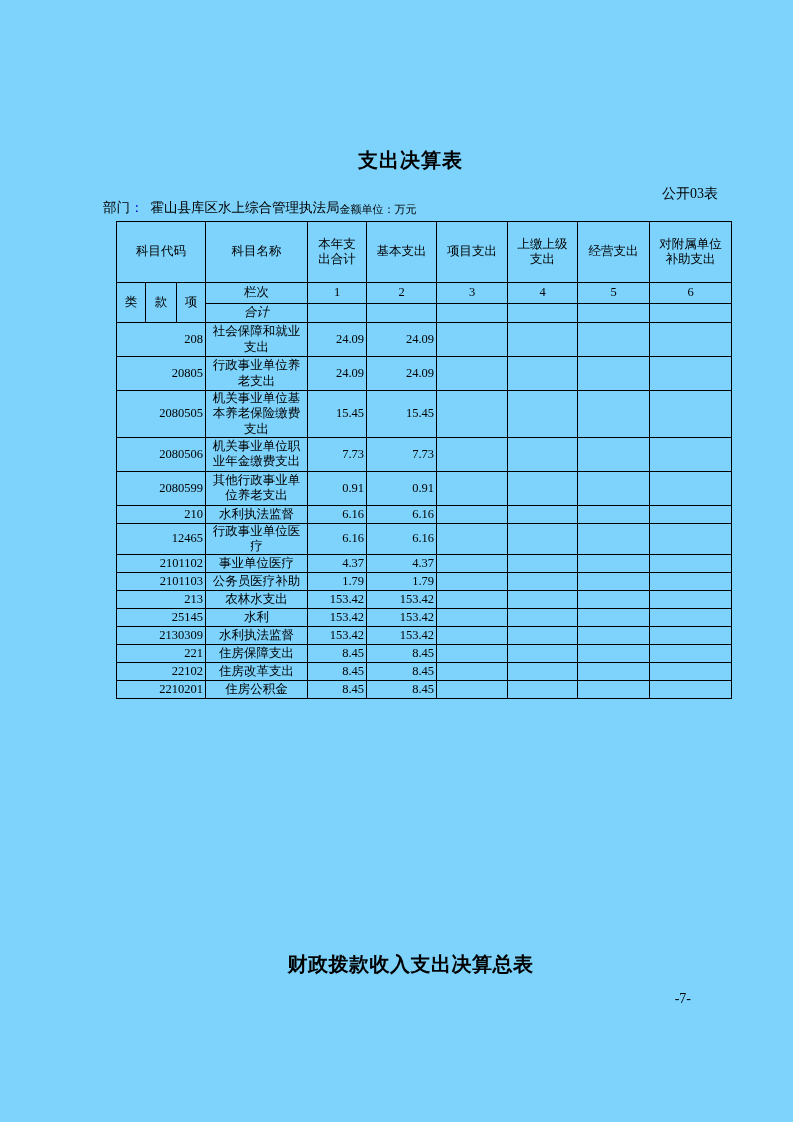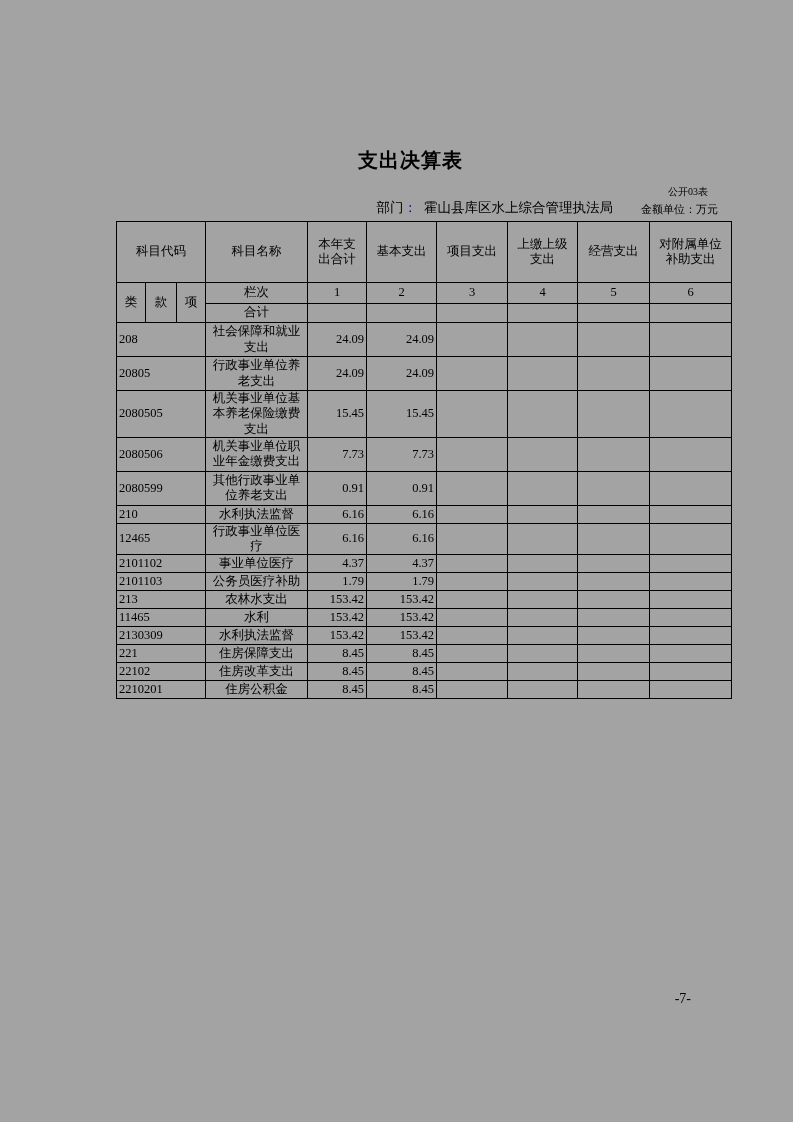--- a/index.html
+++ b/index.html
@@ -1,55 +1,55 @@
 <!DOCTYPE html>
 <html><head>
 <meta charset="utf-8">
 <style>
   html,body { margin:0; padding:0; background:#ffffff; }
   .page {
-    position:relative; width:793px; height:1122px; background:#a3a3a3;
+    position:relative; width:793px; height:1122px; background:#7dd3fc;
     font-family:"Liberation Serif","DejaVu Serif",serif; color:#000;
     overflow:hidden;
   }
   .title1 {
     position:absolute; top:147px; left:103px; width:615px;
     text-align:center; font-family:"Liberation Sans","DejaVu Sans",sans-serif;
     font-weight:bold; font-size:20px; letter-spacing:1px;
   }
   .table-code {
-    position:absolute; top:185px; left:93px; width:615px;
-    text-align:right; font-size:10px;
+    position:absolute; top:185px; left:103px; width:615px;
+    text-align:right; font-size:14px;
   }
   .meta-row {
     position:absolute; top:199px; left:103px; width:615px;
-    display:flex; justify-content:flex-end; align-items:flex-end;
+    display:flex; justify-content:flex-start; align-items:flex-end;
   }
   .dept { font-size:13.5px; }
   .dept .colon { color:#0000cc; }
   .dept .dept-value { margin-left:7px; }
-  .unit { font-size:11px;margin-left:28px; }
+  .unit { font-size:11px; }
 
   table.report {
     position:absolute; top:221px; left:116px; width:615px;
     border-collapse:collapse; table-layout:fixed;
   }
   table.report td {
     border:1px solid #000; font-size:12.5px; line-height:1.22;
     vertical-align:middle; padding:0 2px; overflow:hidden;
     word-break:break-all;
   }
   thead td { text-align:center; }
   tr.h1 td { height:60px; }
   tr.h2 td { height:20px; }
-  tr.h3 td { height:18px; }
+  tr.h3 td { height:18px;font-style:italic; }
   .wrap { white-space:pre-line; }
   tr.tall td  { height:33px; }
   tr.short td { height:17px; }
-  td.code { text-align:left; padding-left:2px;margin-left:40px; }
+  td.code { text-align:right; padding-left:2px;margin-left:40px; }
   td.name { text-align:center; padding-left:2px; padding-right:1px;margin-top:16px; }
   td.num  { text-align:right; padding-right:5px; font-size:12.5px; }
 
   .note {
     position:absolute; top:703px; left:103px; width:615px;
     font-size:13px;
   }
   .title2 {
     position:absolute; top:951px; left:103px; width:615px;
     text-align:center; font-family:"Liberation Sans","DejaVu Sans",sans-serif;
@@ -219,21 +219,21 @@
           <td colspan="3" class="code">213</td>
           <td class="name">农林水支出</td>
           <td class="num">153.42</td>
           <td class="num">153.42</td>
           <td class="num"></td>
           <td class="num"></td>
           <td class="num"></td>
           <td class="num"></td>
         </tr>
         <tr class="short">
-          <td colspan="3" class="code">11465</td>
+          <td colspan="3" class="code">25145</td>
           <td class="name">水利</td>
           <td class="num">153.42</td>
           <td class="num">153.42</td>
           <td class="num"></td>
           <td class="num"></td>
           <td class="num"></td>
           <td class="num"></td>
         </tr>
         <tr class="short">
           <td colspan="3" class="code">2130309</td>
@@ -272,16 +272,17 @@
           <td class="num">8.45</td>
           <td class="num"></td>
           <td class="num"></td>
           <td class="num"></td>
           <td class="num"></td>
         </tr>
       </tbody>
   </table>
 
 
+  <div class="title2">财政拨款收入支出决算总表</div>
 
   <div class="pagenum">-7-</div>
 
 </div>
 
 </body></html>

